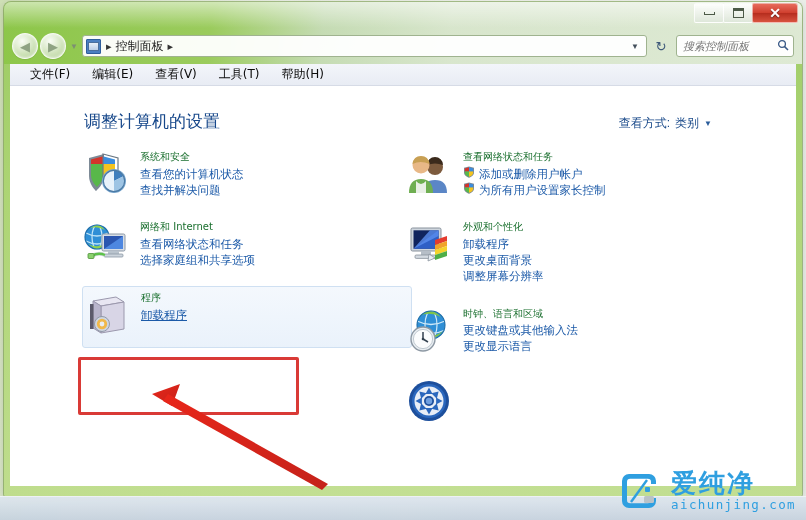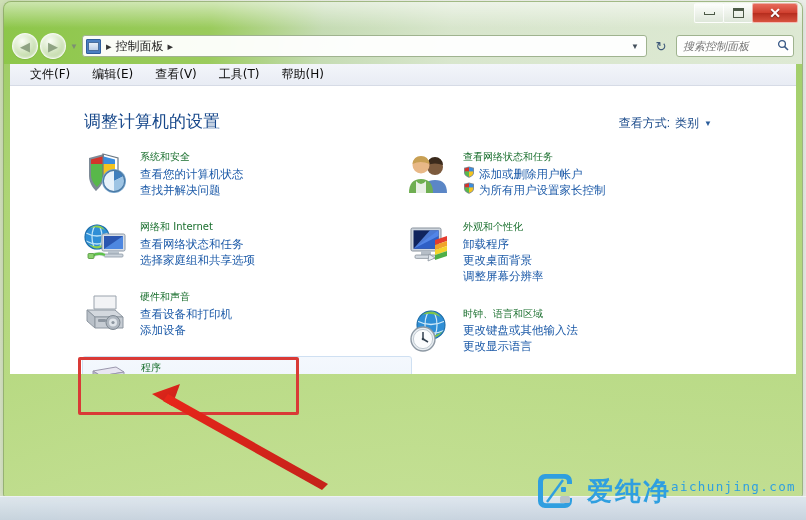--- a/index.html
+++ b/index.html
@@ -157,21 +157,21 @@
     padding-left: 18px;
   }
   .menu-item {
     font-size: 12px; color: #0b0b0b; margin-right: 18px;
     font-family: "DejaVu Sans", "Liberation Sans", sans-serif;
     padding: 11px 2px;
   }
 
   
   #content {
-    position: absolute; left: 6px; top: 84px; width: 786px; height: 288px;
+    position: absolute; left: 6px; top: 84px; width: 786px; height: 400px;
     background: #ffffff;
     overflow: hidden;
   }
 
   #heading {
     position: absolute; left: 74px; top: 24px;
     font-size: 17px; color: #16478a;
     font-family: "DejaVu Sans", "Liberation Sans", sans-serif;
   }
   #viewby {
@@ -243,21 +243,21 @@
     pointer-events: none; z-index: 5;
   }
 
   
   #watermark {
     position: absolute; right: 10px; bottom: 6px;
     display: flex; align-items: center; gap: 9px;
     z-index: 8;
   }
   .wm-logo { width: 46px; height: 46px; }
-  .wm-text { display: flex; flex-direction: row; line-height: 1; }
+  .wm-text { display: flex; flex-direction: column; line-height: 1; }
   .wm-cn {
     font-size: 26px; color: #2f9fe0; font-weight: bold;
     letter-spacing: 2px;
     font-family: "DejaVu Sans", "Liberation Sans", sans-serif;
   }
   .wm-en {
     font-size: 12.5px; color: #2f9fe0; letter-spacing: 1.4px;
     font-family: "DejaVu Sans Mono", "Liberation Mono", monospace;
     margin-top: 3px;
   }
@@ -398,43 +398,20 @@
             <div class="cat-title">网络和 Internet</div>
             <div class="cat-link">
               <span>查看网络状态和任务</span>
             </div>
             <div class="cat-link">
               <span>选择家庭组和共享选项</span>
             </div>
           </div>
         </div>
 
-        <div class="category">
-          <div class="cat-icon">
-            <svg class="icon-svg" viewBox="0 0 48 48">
-              <path d="M12 6 L34 6 L34 19 L12 19 Z" fill="#f2f3f5" stroke="#9aa3ad" stroke-width="1"></path>
-              <path d="M5 20 L33 20 L41 27 L13 27 Z" fill="#d3d8de" stroke="#8d96a0" stroke-width="1"></path>
-              <path d="M5 20 L5 31 L13 38 L13 27 Z" fill="#b9c0c8" stroke="#8d96a0" stroke-width="1"></path>
-              <path d="M13 27 L41 27 L41 38 L13 38 Z" fill="#c6ccd3" stroke="#8d96a0" stroke-width="1"></path>
-              <circle cx="31" cy="32.5" r="7" fill="#aeb6bf" stroke="#7e8892" stroke-width="1"></circle>
-              <circle cx="31" cy="32.5" r="4" fill="#dfe4e9"></circle>
-              <circle cx="31" cy="32.5" r="1.6" fill="#8d96a0"></circle>
-              <rect x="16" y="29" width="8" height="3" rx="1" fill="#8d96a0"></rect>
-            </svg>
-          </div>
-          <div class="cat-body">
-            <div class="cat-title">硬件和声音</div>
-            <div class="cat-link">
-              <span>查看设备和打印机</span>
-            </div>
-            <div class="cat-link">
-              <span>添加设备</span>
-            </div>
-          </div>
-        </div>
 
         <div class="category" id="programs-row">
           <div class="cat-icon">
             <svg class="icon-svg" viewBox="0 0 48 48">
               <path d="M10 10 L33 6 L41 11 L18 15 Z" fill="#e8e6f2" stroke="#9b98ad" stroke-width="1"></path>
               <path d="M18 15 L41 11 L41 38 L18 42 Z" fill="#d8d5e6" stroke="#9b98ad" stroke-width="1"></path>
               <path d="M10 10 L18 15 L18 42 L10 37 Z" fill="#b9b5cc" stroke="#9b98ad" stroke-width="1"></path>
               <rect x="7" y="13" width="3.5" height="25" fill="#5c5a6b"></rect>
               <circle cx="19" cy="33" r="7.5" fill="#cfd6e0" stroke="#8a93a2" stroke-width=".9"></circle>
               <circle cx="19" cy="33" r="5.2" fill="#f0b84a"></circle>

